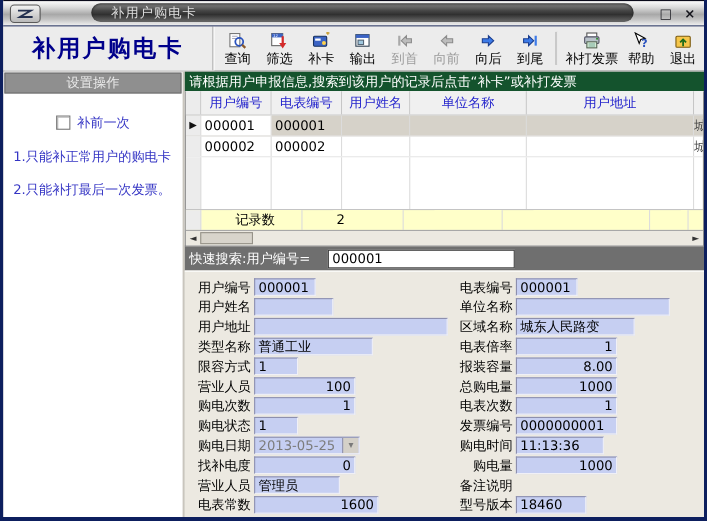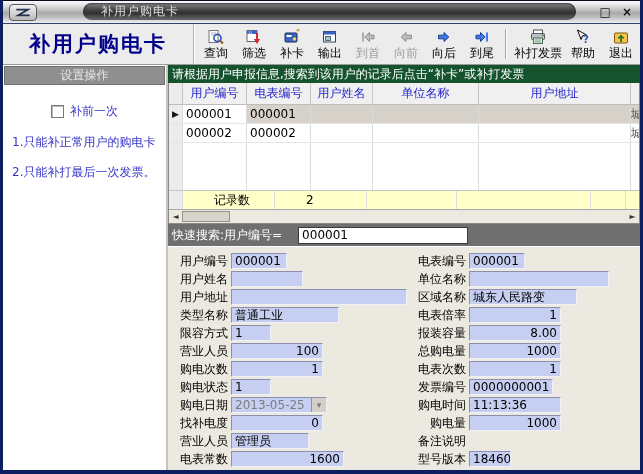--- a/index.html
+++ b/index.html
@@ -102,25 +102,25 @@
   .fcol-left .frow:nth-child(11) .ffield{width:78px;}
   .fcol-left .frow:nth-child(12) .ffield{width:113px;padding-left:20px;}
   
   .fcol-right .frow:nth-child(1) .ffield{width:56px;}
   .fcol-right .frow:nth-child(2) .ffield{width:140px;}
   .fcol-right .frow:nth-child(3) .ffield{width:108px;}
   .fcol-right .frow:nth-child(4) .ffield{width:92px;}
   .fcol-right .frow:nth-child(5) .ffield{width:92px;}
   .fcol-right .frow:nth-child(6) .ffield{width:92px;}
   .fcol-right .frow:nth-child(7) .ffield{width:92px;}
-  .fcol-right .frow:nth-child(8) .ffield{width:84px;}
-  .fcol-right .frow:nth-child(9) .ffield{width:92px;}
+  .fcol-right .frow:nth-child(8) .ffield{width:92px;}
+  .fcol-right .frow:nth-child(9) .ffield{width:80px;}
   .fcol-right .frow:nth-child(10) .ffield{width:92px;}
   .fcol-right .frow:nth-child(11) .ffield{width:78px;}
-  .fcol-right .frow:nth-child(12) .ffield{width:42px;}
+  .fcol-right .frow:nth-child(12) .ffield{width:64px;}
   
   .fcol-left .frow:nth-child(6) .ffield,.fcol-left .frow:nth-child(7) .ffield,
   .fcol-left .frow:nth-child(10) .ffield,.fcol-left .frow:nth-child(12) .ffield,
   .fcol-right .frow:nth-child(4) .ffield,.fcol-right .frow:nth-child(5) .ffield,
   .fcol-right .frow:nth-child(6) .ffield,.fcol-right .frow:nth-child(7) .ffield,
   .fcol-right .frow:nth-child(10) .ffield{justify-content:flex-end;}
   
   .fcol-left .frow:nth-child(9) .ffield::after{content:"▾";position:absolute;right:0;top:0;bottom:0;width:14px;
     background:#d4d0c8;border-left:1px solid #8d8fae;display:flex;align-items:center;justify-content:center;
     color:#7a7a7a;font-size:9px;}

